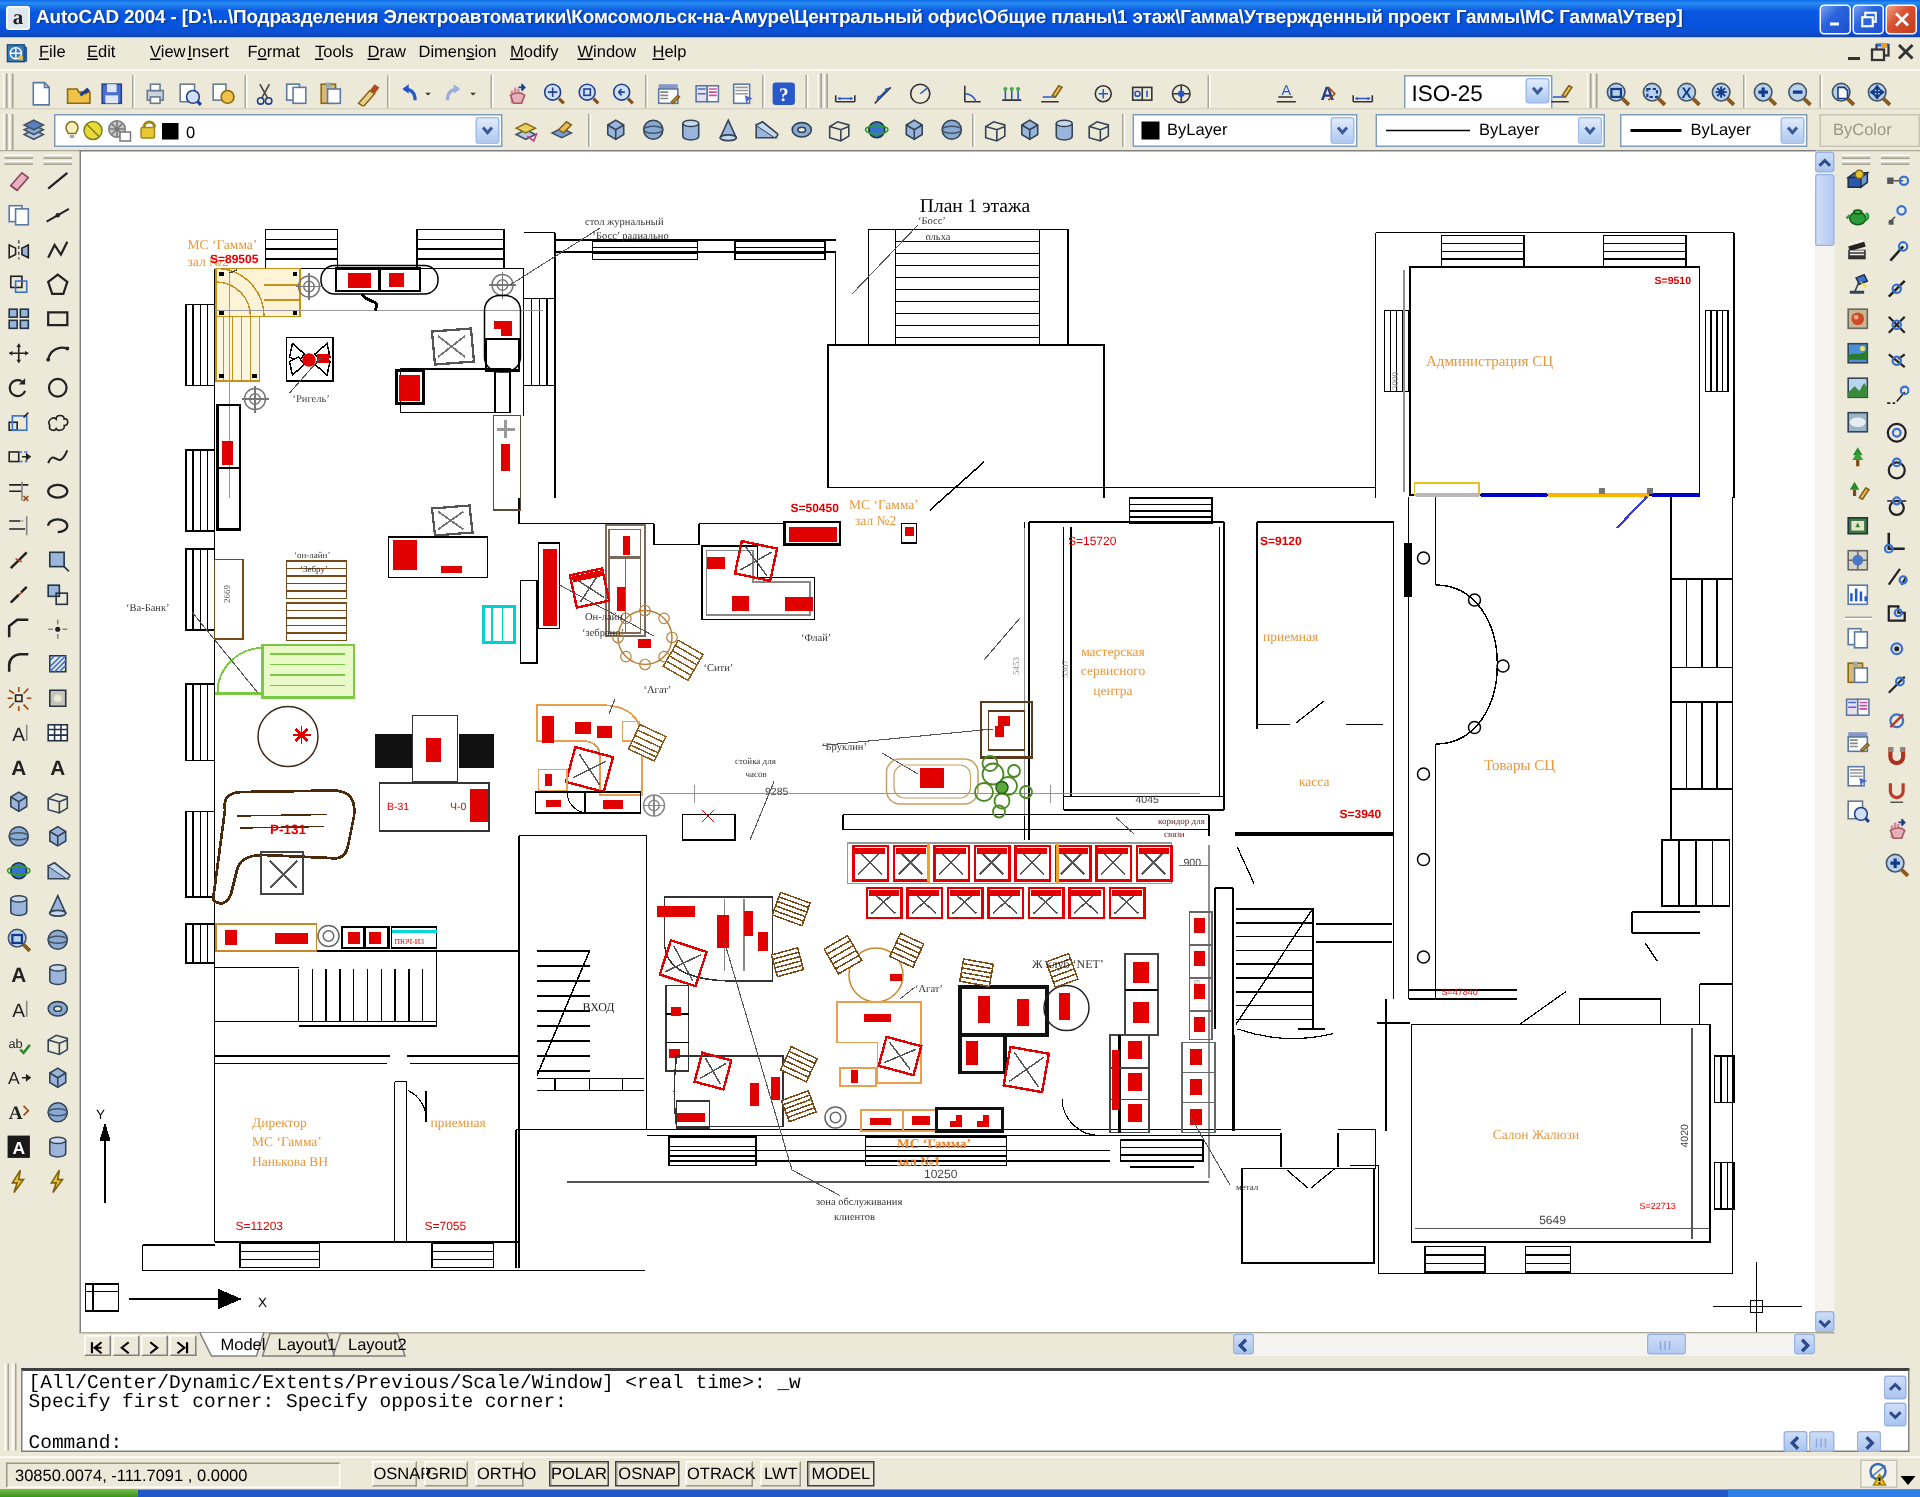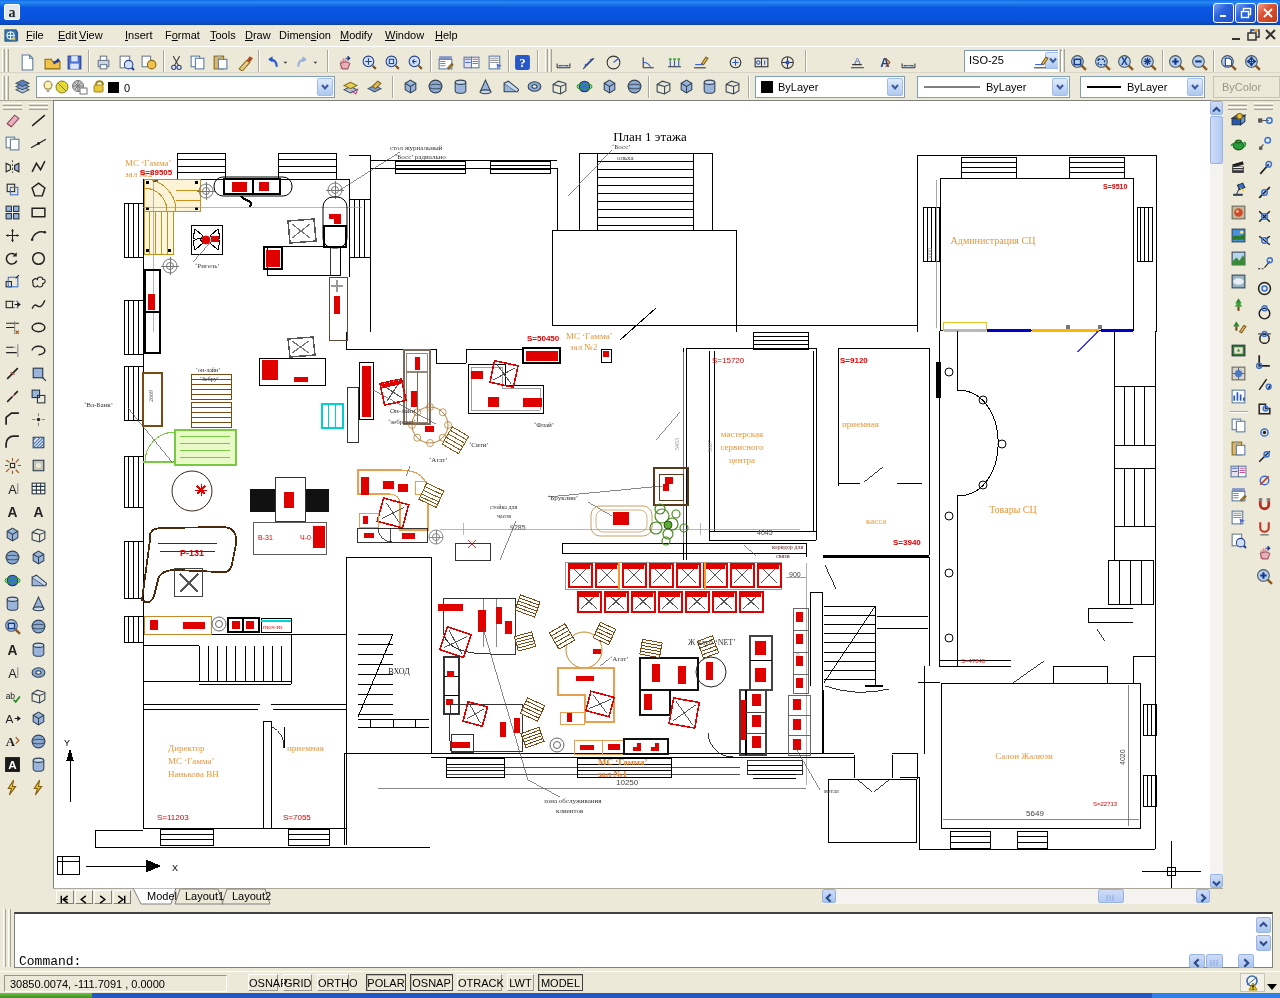--- a/index.html
+++ b/index.html
@@ -1,18 +1,19 @@
 <!DOCTYPE html>
 <html><head><meta charset="utf-8"><style>
 html,body{margin:0;padding:0;width:1280px;height:998px;overflow:hidden;background:#ece9d8;font-family:"Liberation Sans",sans-serif}
 *{box-sizing:border-box}
 .abs{position:absolute}
 </style></head><body>
 <div class="abs" style="left:0;top:0;width:1280px;height:25px;background:linear-gradient(180deg,#0f6ae8 0%,#288cf0 8%,#0a59e2 30%,#0853de 72%,#0a4fd0 88%,#1041a8 100%)">
 <div class="abs" style="left:4px;top:4px;width:16px;height:16px;background:#dfe8ef;border:1px solid #fff;border-radius:2px;text-align:center;font-family:'Liberation Serif',serif;font-weight:bold;font-size:14px;line-height:15px;color:#222">a</div>
+<div class="abs" style="left:24px;top:4px;font-size:12.6px;font-weight:bold;color:#fff;white-space:nowrap;letter-spacing:-0.1px;text-shadow:1px 1px 1px #0a3a90">AutoCAD 2004 - [D:\...\Подразделения Электроавтоматики\Комсомольск-на-Амуре\Центральный офис\Общие планы\1 этаж\Гамма\Утвержденный проект Гаммы\МС Гамма\Утвер]</div>
 </div>
 <div class="abs" style="left:1213px;top:3px;width:21px;height:20px;border-radius:3px;background:linear-gradient(135deg,#7ba1ef 0%,#2a64de 40%,#1d50c8 100%);border:1px solid #fff;color:#fff;text-align:center;font-size:12px;line-height:18px;font-weight:bold"><svg width="12" height="12" viewBox="0 0 12 12" style="margin-top:3px">
       <path d="M2 9h6" stroke="#fff" stroke-width="2"></path>
     </svg></div>
 <div class="abs" style="left:1235px;top:3px;width:21px;height:20px;border-radius:3px;background:linear-gradient(135deg,#7ba1ef 0%,#2a64de 40%,#1d50c8 100%);border:1px solid #fff;color:#fff;text-align:center;font-size:12px;line-height:18px;font-weight:bold"><svg width="12" height="12" viewBox="0 0 12 12" style="margin-top:3px">
       <rect x="3.5" y="1.5" width="7" height="6" fill="none" stroke="#fff" stroke-width="1.4"></rect>
       <rect x="1.5" y="4.5" width="7" height="6" fill="#2a64de" stroke="#fff" stroke-width="1.4"></rect>
     </svg></div>
 <div class="abs" style="left:1257px;top:3px;width:21px;height:20px;border-radius:3px;background:linear-gradient(135deg,#f0a088 0%,#dc5334 40%,#c03a18 100%);border:1px solid #fff;color:#fff;text-align:center;font-size:12px;line-height:18px;font-weight:bold"><svg width="12" height="12" viewBox="0 0 12 12" style="margin-top:3px">
       <path d="M2 2l8 8M10 2l-8 8" stroke="#fff" stroke-width="1.8"></path>
@@ -20,21 +21,21 @@
 <div class="abs" style="left:0;top:25px;width:1280px;height:21px;background:#ece9d8"></div>
 <svg class="abs" style="left:4px;top:28px" width="15" height="15" viewBox="0 0 16 16">
     <rect x="1" y="2" width="12" height="12" fill="#3a7ab8" stroke="#1a4a78"></rect>
     <path d="M13 2l2 2v10h-2" fill="#2a5a98"></path>
     <circle cx="7" cy="8" r="4" fill="none" stroke="#fff"></circle>
     <path d="M7 4v8M3 8h8" stroke="#fff"></path>
     <rect x="9" y="10" width="3" height="3" fill="#e8c030"></rect>
   </svg>
 <div class="abs" style="left:26px;top:29px;font-size:11px;color:#000"><span style="text-decoration:underline">F</span>ile</div>
 <div class="abs" style="left:58px;top:29px;font-size:11px;color:#000"><span style="text-decoration:underline">E</span>dit</div>
-<div class="abs" style="left:79px;top:29px;font-size:11px;color:#000"><span style="text-decoration:underline">V</span>iew</div>
+<div class="abs" style="left:100px;top:29px;font-size:11px;color:#000"><span style="text-decoration:underline">V</span>iew</div>
 <div class="abs" style="left:125px;top:29px;font-size:11px;color:#000"><span style="text-decoration:underline">I</span>nsert</div>
 <div class="abs" style="left:165px;top:29px;font-size:11px;color:#000">F<span style="text-decoration:underline">o</span>rmat</div>
 <div class="abs" style="left:210px;top:29px;font-size:11px;color:#000"><span style="text-decoration:underline">T</span>ools</div>
 <div class="abs" style="left:245px;top:29px;font-size:11px;color:#000"><span style="text-decoration:underline">D</span>raw</div>
 <div class="abs" style="left:279px;top:29px;font-size:11px;color:#000">Dimen<span style="text-decoration:underline">s</span>ion</div>
 <div class="abs" style="left:340px;top:29px;font-size:11px;color:#000"><span style="text-decoration:underline">M</span>odify</div>
 <div class="abs" style="left:385px;top:29px;font-size:11px;color:#000"><span style="text-decoration:underline">W</span>indow</div>
 <div class="abs" style="left:435px;top:29px;font-size:11px;color:#000"><span style="text-decoration:underline">H</span>elp</div>
 <svg class="abs" style="left:1228px;top:27px" width="52" height="17" viewBox="0 0 52 17">
 <path d="M4 12h8" stroke="#333" stroke-width="2"></path>
@@ -209,21 +210,21 @@
   </svg>
 <svg style="position:absolute;left:875px;top:54px" width="17" height="17" viewBox="0 0 16 16">
     <text x="5" y="12" font-family="Liberation Sans" font-size="12" font-weight="bold" fill="#23408f">A</text>
     <path d="M10 4l4 4-4 4" fill="none" stroke="#a04a10"></path>
   </svg>
 <svg style="position:absolute;left:900px;top:54px" width="17" height="17" viewBox="0 0 16 16">
     <path d="M2 13h12M2 13V9m12 4V9" stroke="#333"></path>
     <path d="M3.5 11h9" stroke="#2858c8"></path>
     <path d="M3 11l2-1v2zm10 0l-2-1v2z" fill="#2858c8"></path>
   </svg>
-<div class="abs" style="left:964px;top:50px;width:99px;height:32px;background:#fff;border:1px solid #7f9db9;font-size:11px;color:#000">
+<div class="abs" style="left:936px;top:50px;width:99px;height:32px;background:#fff;border:1px solid #7f9db9;font-size:15px;color:#000">
     <span style="position:absolute;left:4px;top:3px">ISO-25</span>
 <div class="abs" style="right:1px;top:1px;width:16px;height:17px;border-radius:2px;background:linear-gradient(180deg,#e2ecfd,#aec8f0);border:1px solid #9ebcf0"><svg width="14" height="15" viewBox="0 0 14 14">
         <path d="M4 5l3 3.5L10 5" fill="none" stroke="#3a5a9a" stroke-width="2"></path>
       </svg></div>
   </div>
 <svg style="position:absolute;left:1032px;top:54px" width="17" height="17" viewBox="0 0 16 16">
     <path d="M2 13h11" stroke="#333"></path>
     <path d="M3 10h8" stroke="#2858c8"></path>
     <path d="M9 9l4-6 2 1-4 6z" fill="#e8c050" stroke="#806020"></path>
   </svg>
@@ -1630,20 +1631,23 @@
         <path d="M8 3v6m3-6v6m3-6v6" stroke="#8aa8dc"></path>
       </svg></div>
 <div class="abs" style="left:374px;top:0;width:14px;height:14px;border-radius:2px;background:linear-gradient(180deg,#cfdcf8,#aac4ee);border:1px solid #98b4e4"><svg width="12" height="12" viewBox="0 0 11 11">
         <path d="M4 2l3.5 3.5L4 9" fill="none" stroke="#2a4a8a" stroke-width="2"></path>
       </svg></div>
 </div>
 <div class="abs" style="left:0;top:905px;width:1280px;height:66px;background:#ece9d8">
 <div class="abs" style="left:3px;top:4px;width:3px;height:58px;border-left:1px solid #fff;border-right:1px solid #a8a492"></div>
 <div class="abs" style="left:8px;top:4px;width:3px;height:58px;border-left:1px solid #fff;border-right:1px solid #a8a492"></div>
 <div class="abs" style="left:14px;top:7px;width:1259px;height:56px;background:#fff;border:1px solid #808080;border-top:2px solid #404040"></div>
+<div class="abs" style="left:19px;top:10px;font-family:'Liberation Mono',monospace;font-size:13px;line-height:13.4px;color:#000;white-space:pre">[All/Center/Dynamic/Extents/Previous/Scale/Window] &lt;real time&gt;: _w
+Specify first corner: Specify opposite corner:
+</div>
 <div class="abs" style="left:19px;top:49px;font-family:'Liberation Mono',monospace;font-size:13px;color:#000">Command:</div>
 <div class="abs" style="left:1256px;top:12px;width:15px;height:16px;border-radius:2px;background:linear-gradient(180deg,#cfdcf8,#aac4ee);border:1px solid #98b4e4"><svg width="13" height="14" viewBox="0 0 13 13">
         <path d="M3 8l3.5-3.5L10 8" fill="none" stroke="#2a4a8a" stroke-width="2"></path>
       </svg></div>
 <div class="abs" style="left:1256px;top:30px;width:15px;height:16px;border-radius:2px;background:linear-gradient(180deg,#cfdcf8,#aac4ee);border:1px solid #98b4e4"><svg width="13" height="14" viewBox="0 0 13 13">
         <path d="M3 5l3.5 3.5L10 5" fill="none" stroke="#2a4a8a" stroke-width="2"></path>
       </svg></div>
 <div class="abs" style="left:1189px;top:49px;width:16px;height:14px;border-radius:2px;background:linear-gradient(180deg,#cfdcf8,#aac4ee);border:1px solid #98b4e4"><svg width="14" height="12" viewBox="0 0 11 11">
         <path d="M7 2L3.5 5.5L7 9" fill="none" stroke="#2a4a8a" stroke-width="2"></path>
       </svg></div>

